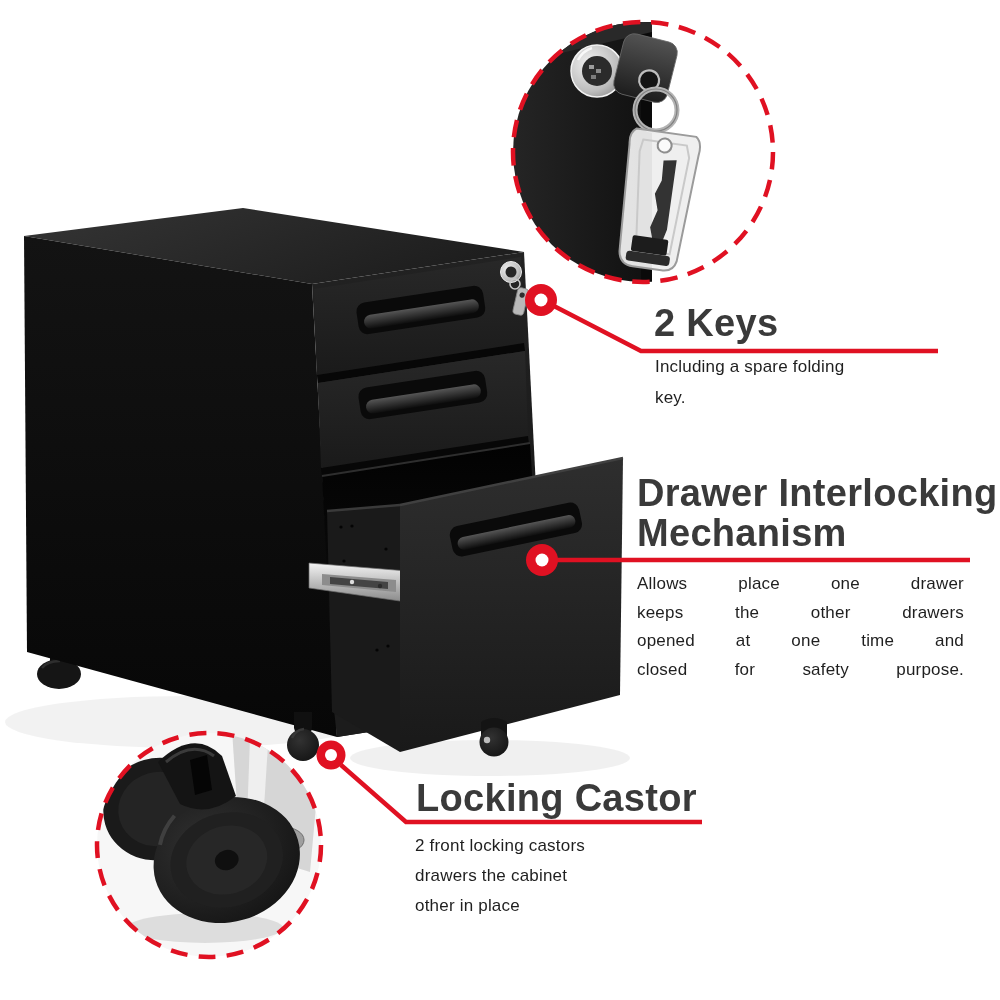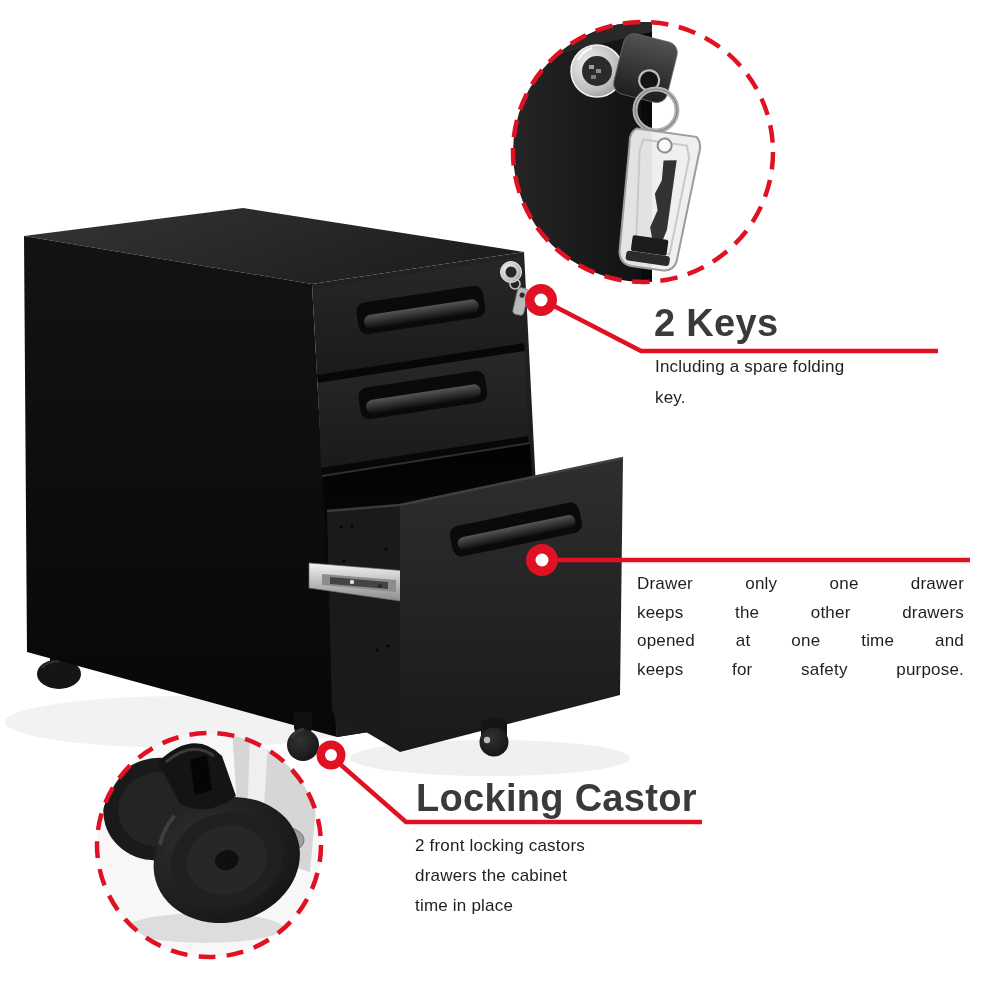--- a/index.html
+++ b/index.html
@@ -239,27 +239,31 @@
         <circle cx="331" cy="755" r="6" fill="#ffffff"></circle>
   </g>
 </svg>
 
   <div id="keys-title" class="callout-title" style="left:654px;top:303px;">2 Keys</div>
   <div id="keys-body" class="callout-body" style="left:655px;top:352px;">
     <span class="line">Including a spare folding</span>
     <span class="line">key.</span>
   </div>
 
+  <div id="interlock-title" class="callout-title" style="left:637px;top:473px;">
+    <span class="line" style="display:block">Drawer Interlocking</span>
+    <span class="line" style="display:block">Mechanism</span>
+  </div>
   <div id="interlock-body" class="callout-body" style="left:637px;top:570px;">
-    <span class="line">Drawer only one drawer</span>
+    <span class="line">Allows place one drawer</span>
     <span class="line">keeps the other drawers</span>
     <span class="line">opened at one time and</span>
-    <span class="line">keeps for safety purpose.</span>
+    <span class="line">closed for safety purpose.</span>
   </div>
 
   <div id="castor-title" class="callout-title" style="left:416px;top:778px;">Locking Castor</div>
   <div id="castor-body" class="callout-body" style="left:415px;top:831px;">
     <span class="line">2 front locking castors</span>
     <span class="line">drawers the cabinet</span>
-    <span class="line">time in place</span>
+    <span class="line">other in place</span>
   </div>
 
 </div>
 
 </body></html>

